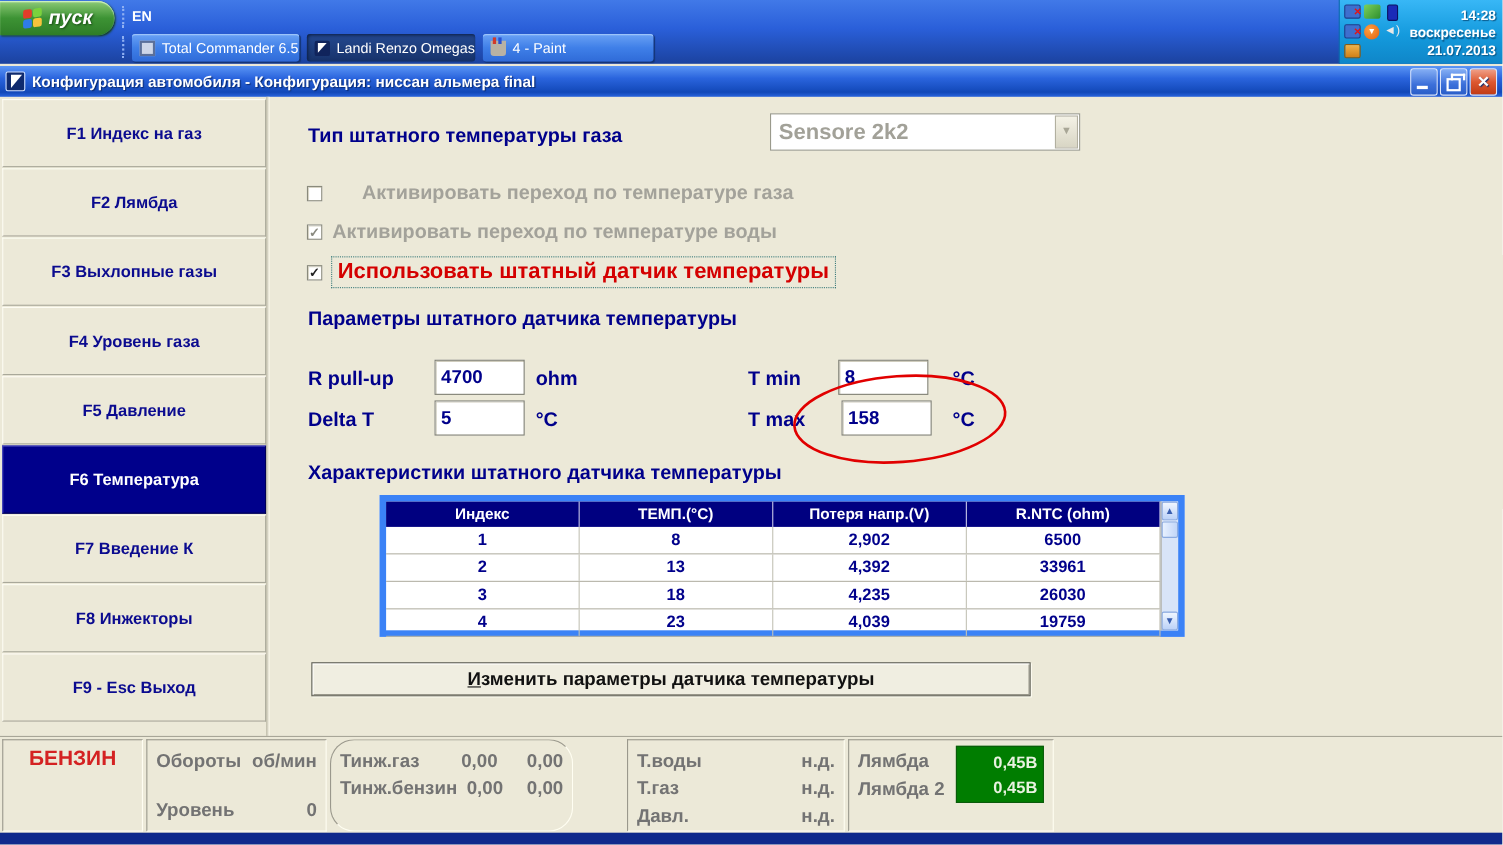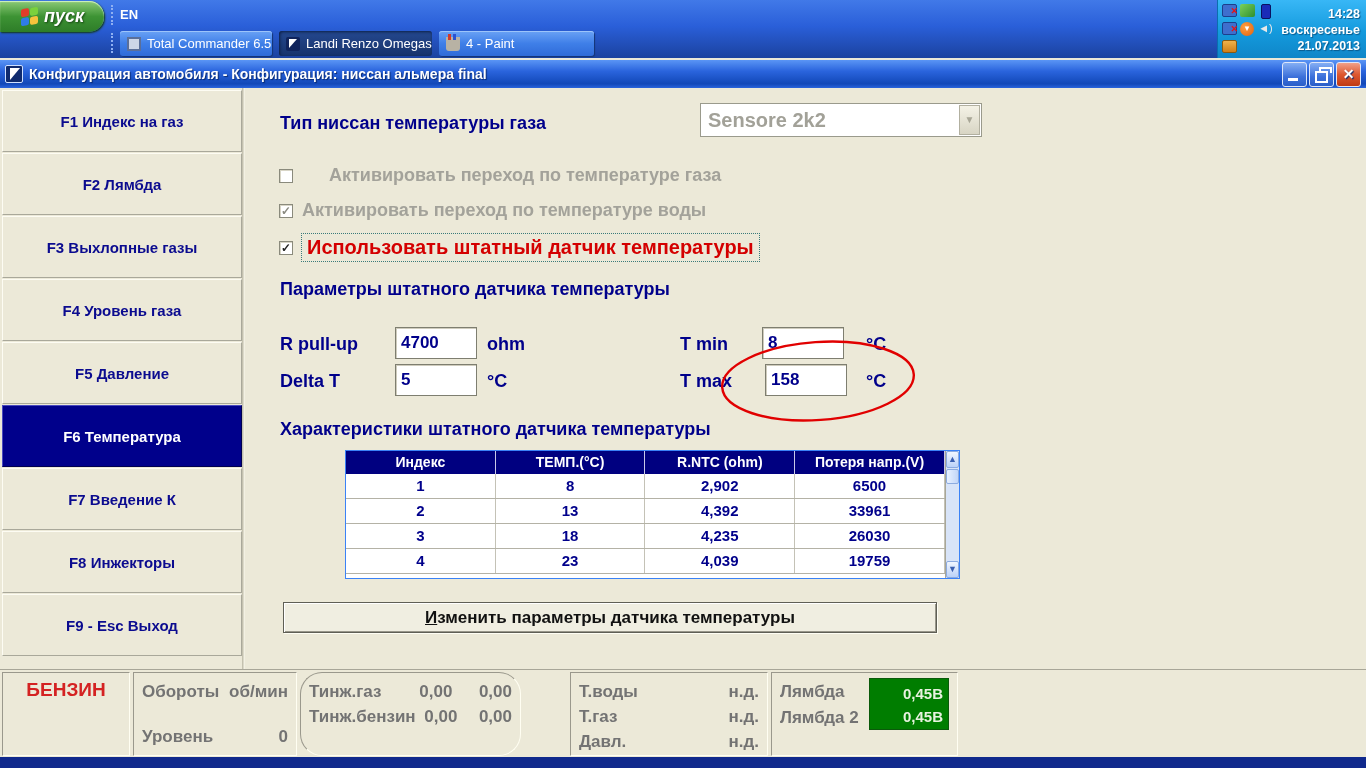--- a/index.html
+++ b/index.html
@@ -80,21 +80,21 @@
   .cbox.gray{color:#8a8a80;}
   .cbox.black{color:#222;}
   .cb-label-dis{color:#a3a29a;font-weight:bold;font-size:18px;white-space:nowrap;}
   .cb-label-red{color:#d40000;font-weight:bold;font-size:20px;white-space:nowrap;outline:1px dotted #3a7a7a;padding:2px 5px;}
   .plabel{color:#00008b;font-weight:bold;font-size:18px;white-space:nowrap;}
   .field{background:#fff;border:1px solid #7e7e70;box-shadow:inset 1px 1px 0 #cfccbd;
     color:#00008b;font-family:"Liberation Sans",sans-serif;font-weight:bold;font-size:17px;padding:3px 5px;width:82px;height:32px;}
   .annot{pointer-events:none;}
 
   
-  .tblwrap{left:345px;top:450px;width:615px;height:129px;border:1px solid #3b82f6;background:#fff;display:flex;}
+  .tblwrap{left:345px;top:450px;width:732px;height:129px;border:6px solid #3b82f6;background:#fff;display:flex;}
   .tbl{width:730px;}
   .tbl-head{display:flex;height:23px;background:#000080;}
   .tbl-head div{flex:1;color:#fff;font-weight:bold;font-size:14px;text-align:center;line-height:23px;border-right:1px solid #c8c8e8;}
   .tbl-row{display:flex;height:25px;border-bottom:1px solid #b4b2a6;}
   .tbl-row div{flex:1;color:#00008b;font-weight:bold;font-size:15px;text-align:center;line-height:24px;border-right:1px solid #c4c2b6;}
   .sbar{width:17px;background:#d8e4f8;border-left:1px solid #a8a698;display:flex;flex-direction:column;}
   .sbtn{height:17px;background:linear-gradient(180deg,#f0f6ff,#bcd2f8);border:1px solid #8cabe0;border-radius:2px;
     color:#3a5fb0;font-size:9px;text-align:center;line-height:15px;cursor:pointer;}
   .sthumb{height:15px;margin:1px 0;background:linear-gradient(90deg,#e8f1ff,#c2d6f8);border:1px solid #8cabe0;border-radius:2px;cursor:pointer;}
   .sfill{flex:1;}
@@ -198,21 +198,21 @@
       <span>F7 Введение К</span>
     </div>
   <div class="abs side-btn" style="top:531px;">
       <span>F8 Инжекторы</span>
     </div>
   <div class="abs side-btn" style="top:594px;">
       <span>F9 - Esc Выход</span>
     </div>
   <div class="abs vdivider"></div>
 
-  <div class="abs h-navy" style="left:280px;top:113px;">Тип ниссан температуры газа</div>
+  <div class="abs h-navy" style="left:280px;top:113px;">Тип штатного температуры газа</div>
   <div class="abs combo">
     <span class="val">Sensore 2k2</span>
     <span class="drop">▼</span>
   </div>
 
   <div class="abs cbrow" style="left:279px;top:165px;gap:36px;">
     <span class="cbox"></span>
     <span class="cb-label-dis">Активировать переход по температуре газа</span>
   </div>
   <div class="abs cbrow" style="left:279px;top:200px;">
@@ -246,22 +246,22 @@
     <ellipse cx="102" cy="46" rx="96" ry="39" fill="none" stroke="#e10000" stroke-width="2.4" transform="rotate(-4 102 46)"></ellipse>
   </svg>
 
   <div class="abs h-navy" style="left:280px;top:419px;">Характеристики штатного датчика температуры</div>
 
   <div class="abs tblwrap">
     <div class="tbl">
       <div class="tbl-head">
         <div>Индекс</div>
         <div>ТЕМП.(°C)</div>
+        <div>Потеря напр.(V)</div>
         <div>R.NTC (ohm)</div>
-        <div>Потеря напр.(V)</div>
       </div>
       <div class="tbl-row">
         <div>1</div>
         <div>8</div>
         <div>2,902</div>
         <div>6500</div>
       </div>
       <div class="tbl-row">
         <div>2</div>
         <div>13</div>

